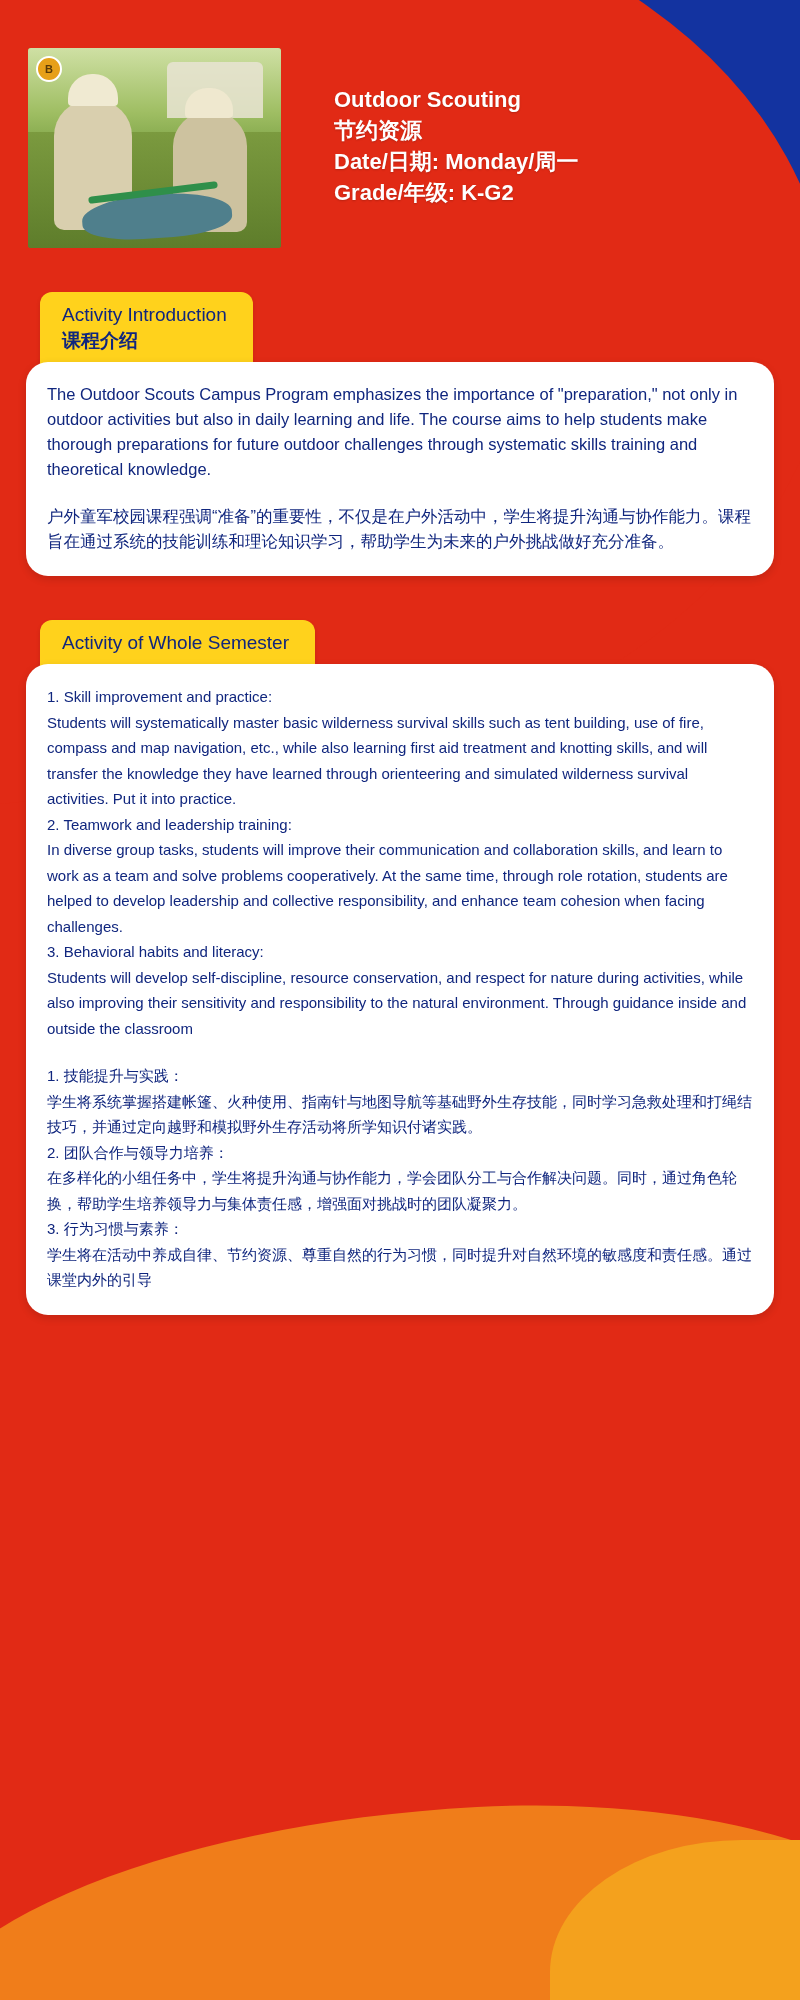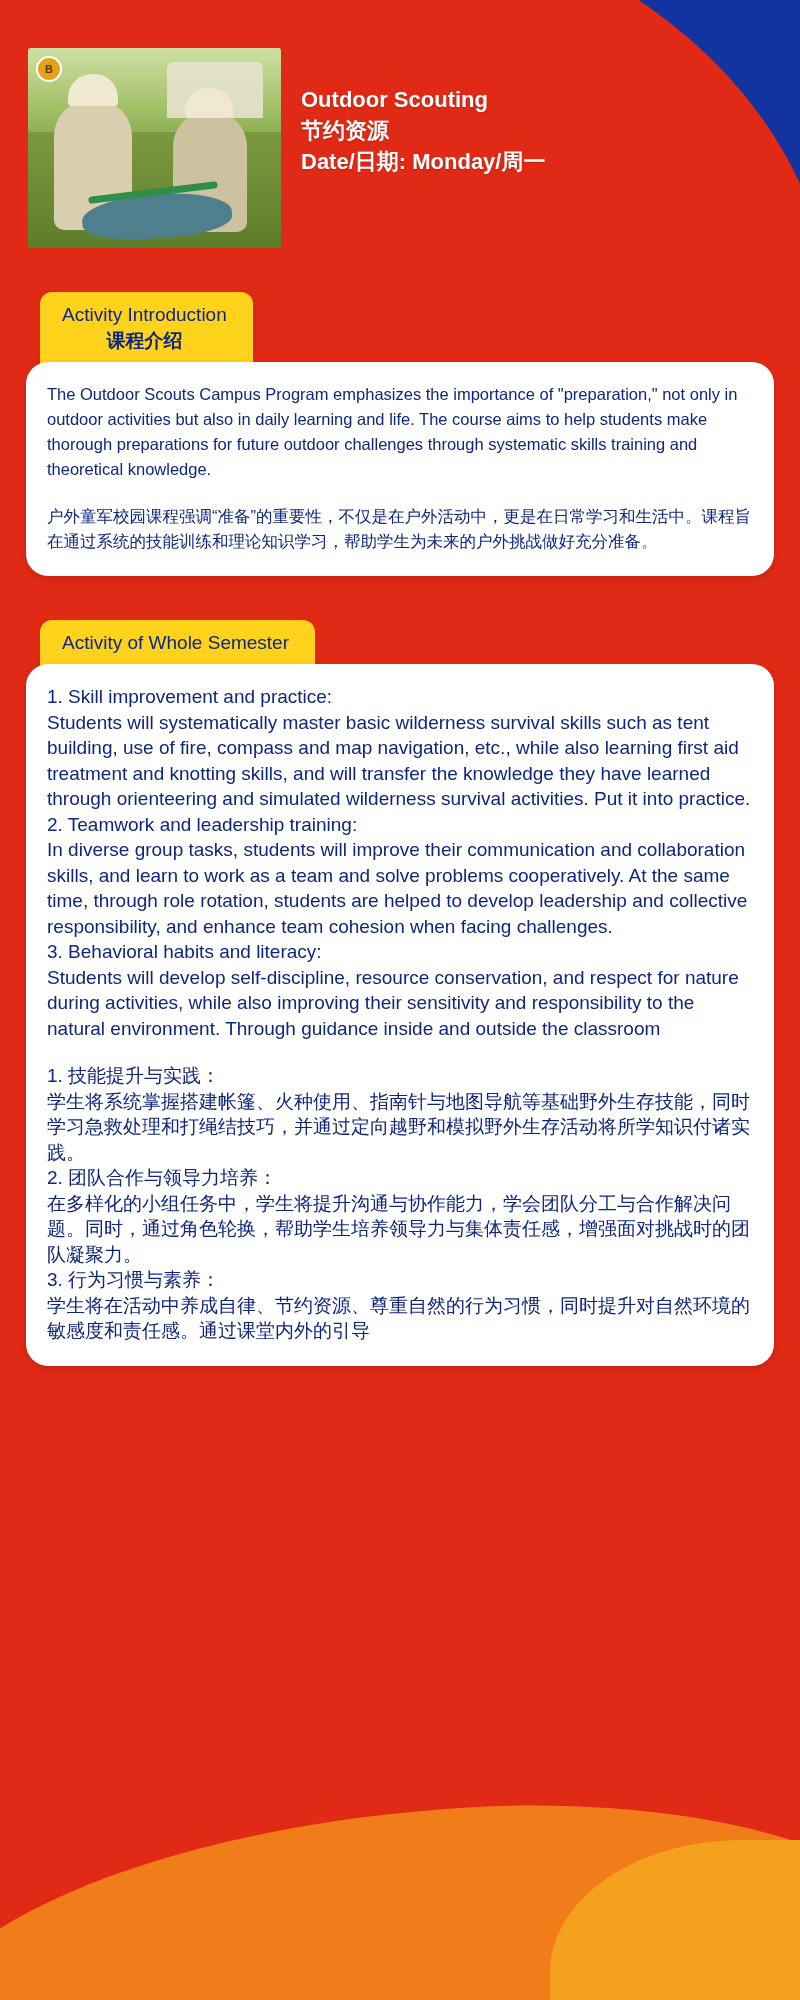--- a/index.html
+++ b/index.html
@@ -159,21 +159,21 @@
     background: #e7a019;
     border: 2px solid #fff;
     color: #5a3a06;
     font-size: 11px;
     font-weight: bold;
     line-height: 22px;
     text-align: center;
   }
 
   .header-text {
-    padding-left: 20px;
+    padding-left: 53px;
     padding-top: 36px;
     color: #ffffff;
     font-weight: bold;
     font-size: 22px;
     line-height: 31px;
     text-shadow: 0 1px 2px rgba(0,0,0,.18);
   }
   .header-text div { white-space: nowrap; }
 
   
@@ -193,40 +193,40 @@
     font-size: 19px;
     font-weight: normal;
     line-height: 26px;
     white-space: nowrap;
   }
   .tab .t-zh {
     color: #10267e;
     font-size: 19px;
     font-weight: bold;
     line-height: 26px;
-    text-align: center;
+    text-align: left;
     white-space: nowrap;
   }
 
   .card {
     background: #ffffff;
     border-radius: 22px;
     margin-top: -6px;
     padding: 20px 22px 22px 21px;
     box-shadow: 0 3px 8px rgba(0,0,0,.14);
     position: relative;
   }
   .card p {
     margin: 0;
     color: #10267e;
     font-size: 16.5px;
     line-height: 25px;
   }
   .card p.zh { margin-top: 22px; }
-  .card.objectives p { font-size: 19px; line-height: 25.5px; }
+  .card.objectives p { font-size: 15px; line-height: 25.5px; }
   .card.objectives .gap { height: 22px; }
 </style>
 </head>
 <body>
 
 <div class="bg-blue-top"></div>
 <div class="bg-red-sweep"></div>
 <div class="bg-orange-bottom"></div>
 <div class="bg-orange-corner"></div>
 
@@ -241,31 +241,32 @@
       <div class="kid-right"></div>
       <div class="tarp"></div>
       <div class="rope"></div>
       <div class="badge">B</div>
     </div>
 
     <div class="header-text">
       <div>Outdoor Scouting</div>
       <div>节约资源</div>
       <div>Date/日期: Monday/周一</div>
+      <div>Grade/年级: K-G2</div>
     </div>
   </div>
 
   <div class="section">
     <div class="tab">
       <div class="t-en">Activity Introduction</div>
       <div class="t-zh">课程介绍</div>
     </div>
     <div class="card">
       <p>The Outdoor Scouts Campus Program emphasizes the importance of "preparation," not only in outdoor activities but also in daily learning and life. The course aims to help students make thorough preparations for future outdoor challenges through systematic skills training and theoretical knowledge.</p>
-      <p class="zh">户外童军校园课程强调“准备”的重要性，不仅是在户外活动中，更是在日常学习和生活中。课程旨在通过系统的技能训练和理论知识学习，帮助学生为未来的户外挑战做好充分准备。</p>
+      <p class="zh">户外童军校园课程强调“准备”的重要性，不仅是在户外活动中，学生将提升沟通与协作能力。课程旨在通过系统的技能训练和理论知识学习，帮助学生为未来的户外挑战做好充分准备。</p>
     </div>
   </div>
 
   <div class="section">
     <div class="tab">
       <div class="t-en">Activity of Whole Semester</div>
     </div>
     <div class="card objectives">
       <p style="white-space: pre-line;">1. Skill improvement and practice:
 Students will systematically master basic wilderness survival skills such as tent building, use of fire, compass and map navigation, etc., while also learning first aid treatment and knotting skills, and will transfer the knowledge they have learned through orienteering and simulated wilderness survival activities. Put it into practice.

